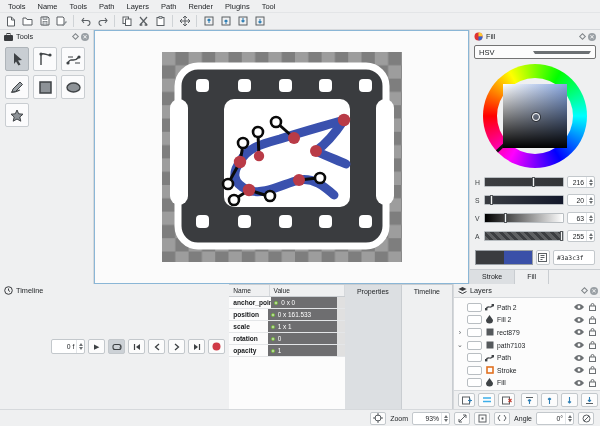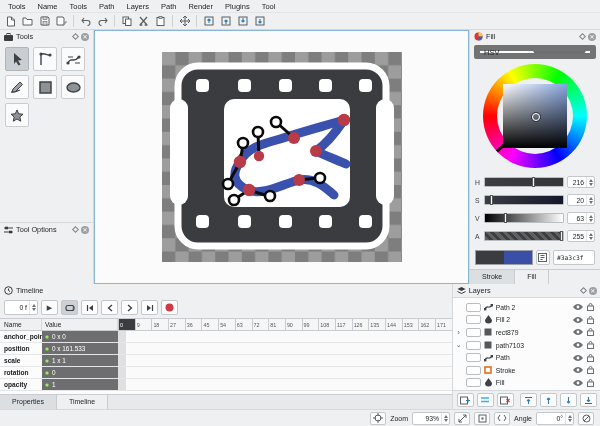--- a/index.html
+++ b/index.html
@@ -33,21 +33,21 @@
   #left-dock { width:94px; display:flex; flex-direction:column; border-right:1px solid #d6d9dc; }
   #tools-panel { height:192px; }
   #tools-grid { display:flex; flex-wrap:wrap; gap:4px; padding:4px 5px; }
   .tool-btn { width:24px; height:24px; background:#fbfbfc; border:1px solid #c9cdd1; border-radius:2px; display:flex; align-items:center; justify-content:center; }
   .tool-btn.active { background:#c9ced3; border-color:#aeb4b9; }
   #tool-options-panel { flex:1; border-top:1px solid #d6d9dc; }
 
   #canvas-wrap { flex:1; background:#fbfbfb; border:1px solid #8ab6d6; position:relative; display:flex; align-items:center; justify-content:center; }
 
   #right-dock { width:131px; border-left:1px solid #d6d9dc; display:flex; flex-direction:column; }
-  #hsv-select { margin:2px 4px; height:14px; background:#fcfcfc; border:6px solid #737373; border-radius:2px; display:flex; align-items:center; padding:0 4px; }
+  #hsv-select { margin:2px 4px; height:14px; background:#fcfcfc; border:1px solid #737373; border-radius:2px; display:flex; align-items:center; padding:0 4px; }
   #hsv-select span { flex:1; }
   #wheel-box { position:relative; width:104px; height:104px; margin:3px auto 2px; }
   #wheel-ring { position:absolute; inset:0; border-radius:50%;
      background:conic-gradient(from 270deg, #f00, #ff0, #0f0, #0ff, #00f, #f0f, #f00); }
   #wheel-hole { position:absolute; left:14px; top:14px; width:76px; height:76px; border-radius:50%; background:#eff0f1; }
   #wheel-marker { position:absolute; left:50%; top:50%; width:3px; height:14px; background:#101010;
      transform:translate(-50%,-50%) rotate(47deg) translateY(45px); }
   #sv-square { position:absolute; left:20px; top:20px; width:64px; height:64px;
      background:linear-gradient(to bottom, rgba(0,0,0,0), #000), linear-gradient(to right, #fff, #87a6e0); }
   #sv-cursor { position:absolute; left:49px; top:49px; width:8px; height:8px; border:1.5px solid #fff; border-radius:50%; box-shadow:0 0 0 1px rgba(0,0,0,.5); }
@@ -64,21 +64,21 @@
   #swatch { width:66px; height:15px; display:flex; border:1px solid #9aa0a5; }
   #swatch .half { flex:1; }
   #palette-btn { width:16px; height:15px; }
   #hex-input { width:42px; height:15px; border:1px solid #c3c8cc; border-radius:2px; font-family:"DejaVu Sans Mono", monospace; font-size:6.3px; padding:0 3px; color:#232629; background:#fff; }
   #fill-tabs { margin-top:auto; display:flex; border-top:1px solid #c9cdd1; }
   .tab { padding:3px 12px 4px; font-size:7px; border-right:1px solid #c9cdd1; background:#dcdfe2; }
   .tab.selected { background:#eff0f1; }
 
   
   #bottom { position:absolute; top:284px; left:0; width:600px; height:125px; display:flex; }
-  #timeline-dock { width:454px; display:flex; flex-direction:column; border-right:1px solid #d6d9dc; }
+  #timeline-dock { width:454px; display:flex; flex-direction:row; border-right:1px solid #d6d9dc; }
   #tl-controls { display:flex; align-items:center; gap:3px; padding:3px 4px; }
   #frame-spin { width:34px; height:15px; }
   .tl-btn { width:17px; height:15px; font-size:7px; color:#3c4043; }
   #tl-table { flex:1; display:flex; flex-direction:column; border-top:1px solid #c9cdd1; background:#fcfcfc; overflow:hidden; }
   #tl-head { display:flex; height:12px; background:#eff0f1; border-bottom:1px solid #c9cdd1; font-size:6.6px; }
   #tl-head .c-name { width:42px; padding-left:4px; border-right:1px solid #d6d9dc; display:flex; align-items:center; }
   #tl-head .c-val { width:76px; padding-left:3px; border-right:1px solid #d6d9dc; display:flex; align-items:center; }
   #ruler { flex:1; display:flex; align-items:flex-end; overflow:hidden; background:#f6f6f7; }
   .tick { width:16.7px; flex:0 0 16.7px; font-size:5.4px; color:#55595c; border-left:1px solid #c9cdd1; padding-left:1px; height:100%; display:flex; align-items:center; }
   .tick.playhead { background:#3a3c3f; color:#fff; }
@@ -261,32 +261,20 @@
         <div class="tool-btn">
             <svg width="15" height="11">
               <ellipse cx="7.5" cy="5.5" rx="6.5" ry="4.5" fill="#8d9297" stroke="#3f4346" stroke-width="1.4"></ellipse>
             </svg>
           </div>
         <div class="tool-btn">
             <svg width="14" height="13">
               <path d="M7 1l1.7 3.8 4.3.4-3.2 2.8 1 4.2L7 10 3.2 12.2l1-4.2L1 5.2l4.3-.4z" fill="#8d9297" stroke="#3f4346"></path>
             </svg>
           </div>
-      </div>
-    </div>
-    <div id="tool-options-panel" class="panel">
-      <div class="panel-header">
-        <svg width="9" height="8">
-            <path d="M0 2h9M0 6h9" stroke="#3a3c3f"></path>
-            <rect x="1" y="0.7" width="3" height="2.6" fill="#3a3c3f"></rect>
-            <rect x="5" y="4.7" width="3" height="2.6" fill="#3a3c3f"></rect>
-          </svg>
-        <span class="panel-title">Tool Options</span>
-        <span class="float-glyph"></span>
-        <span class="close-glyph">✕</span>
       </div>
     </div>
   </div>
 
   <div id="canvas-wrap">
     <svg width="240" height="210" viewBox="0 0 240 210">
       <defs>
         <pattern id="chk" width="26.6" height="26.6" patternUnits="userSpaceOnUse">
           <rect width="26.6" height="26.6" fill="#7e7e7e"></rect>
           <rect width="13.3" height="13.3" fill="#9d9d9d"></rect>

